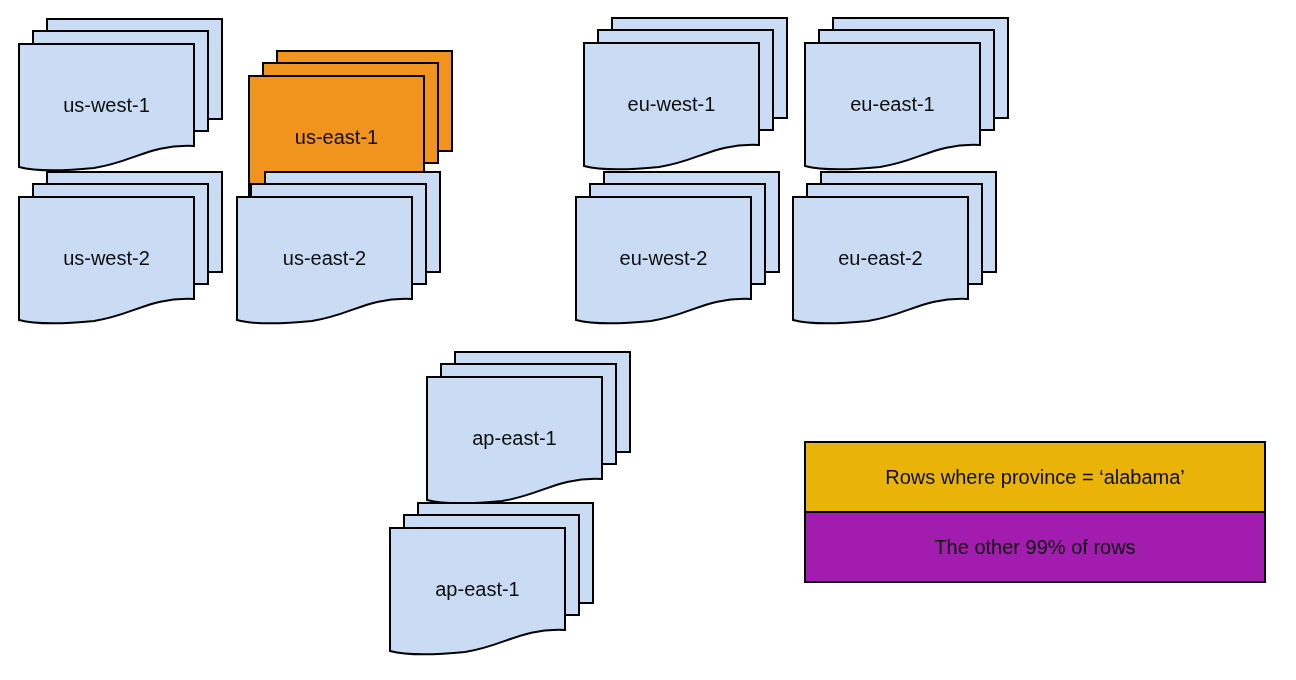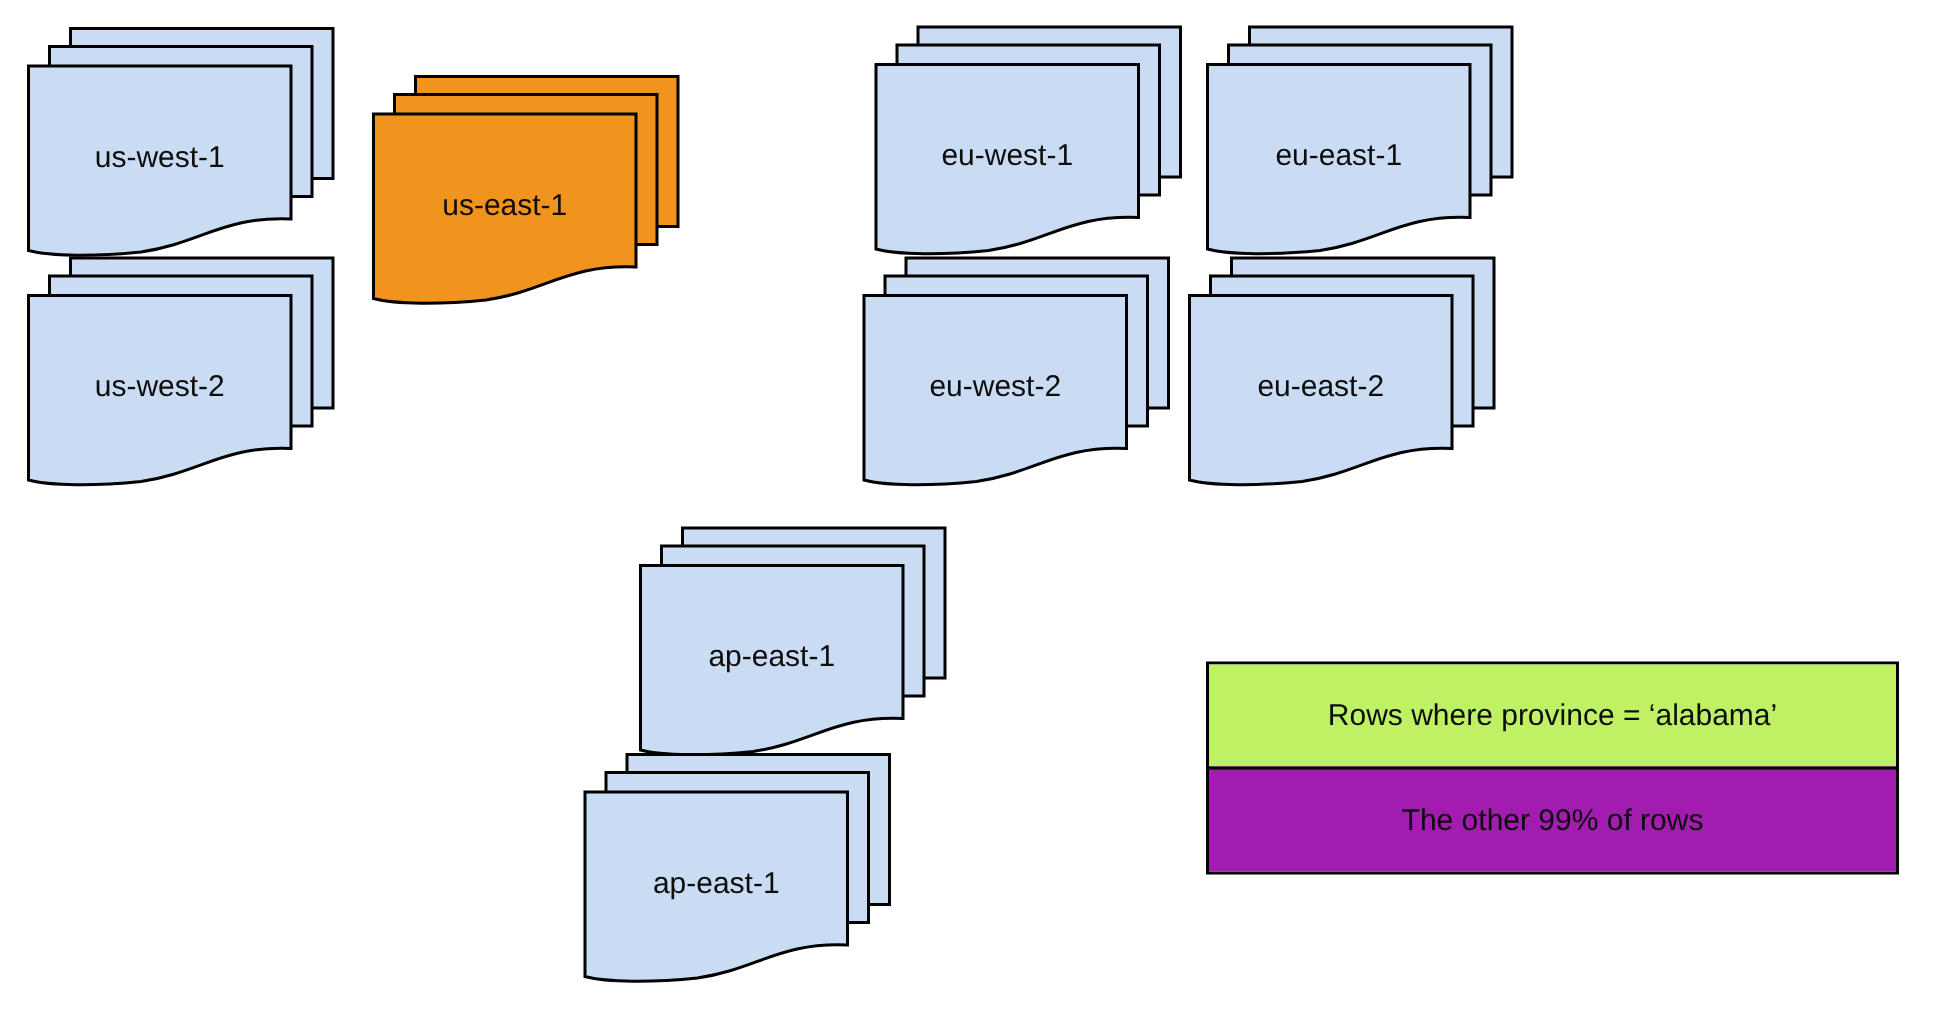--- a/index.html
+++ b/index.html
@@ -65,21 +65,21 @@
   }
   .legend-row.bottom {
     border-top: 2px solid #000000;
   }
 </style>
 </head>
 <body>
 
 <div class="canvas">
   <div class="legend">
-    <div class="legend-row top" style="background: #bef264;">
+    <div class="legend-row top" style="background: #eab308;">
       <span>Rows where province = ‘alabama’</span>
     </div>
     <div class="legend-row bottom" style="background: #a21caf;">
       <span>The other 99% of rows</span>
     </div>
   </div>
 <div class="stack" style="left: 18px; top: 18px;">
     <svg class="stack-svg" width="206" height="154" viewBox="0 0 206 154">
       <rect class="page page-back" x="29" y="1" width="175" height="100" fill="#cadcf4" stroke="#000000"></rect>
       <rect class="page page-middle" x="15" y="13" width="175" height="100" fill="#cadcf4" stroke="#000000"></rect>
@@ -112,20 +112,28 @@
     <div class="stack-label">eu-east-1</div>
   </div>
     <div class="stack" style="left: 18px; top: 171px; padding-left: 16px;">
     <svg class="stack-svg" width="206" height="154" viewBox="0 0 206 154">
       <rect class="page page-back" x="29" y="1" width="175" height="100" fill="#cadcf4" stroke="#000000"></rect>
       <rect class="page page-middle" x="15" y="13" width="175" height="100" fill="#cadcf4" stroke="#000000"></rect>
       <path class="page page-front" d="M 1 26 H 176 V 128 C 131 126 116 144 76 150 C 46 153 16 153 1 149 Z" fill="#cadcf4" stroke="#000000"></path>
     </svg>
     <div class="stack-label">us-west-2</div>
   </div>
+    <div class="stack" style="left: 236px; top: 171px;">
+    <svg class="stack-svg" width="206" height="154" viewBox="0 0 206 154">
+      <rect class="page page-back" x="29" y="1" width="175" height="100" fill="#cadcf4" stroke="#000000"></rect>
+      <rect class="page page-middle" x="15" y="13" width="175" height="100" fill="#cadcf4" stroke="#000000"></rect>
+      <path class="page page-front" d="M 1 26 H 176 V 128 C 131 126 116 144 76 150 C 46 153 16 153 1 149 Z" fill="#cadcf4" stroke="#000000"></path>
+    </svg>
+    <div class="stack-label">us-east-2</div>
+  </div>
     <div class="stack" style="left: 575px; top: 171px;">
     <svg class="stack-svg" width="206" height="154" viewBox="0 0 206 154">
       <rect class="page page-back" x="29" y="1" width="175" height="100" fill="#cadcf4" stroke="#000000"></rect>
       <rect class="page page-middle" x="15" y="13" width="175" height="100" fill="#cadcf4" stroke="#000000"></rect>
       <path class="page page-front" d="M 1 26 H 176 V 128 C 131 126 116 144 76 150 C 46 153 16 153 1 149 Z" fill="#cadcf4" stroke="#000000"></path>
     </svg>
     <div class="stack-label">eu-west-2</div>
   </div>
     <div class="stack" style="left: 792px; top: 171px;">
     <svg class="stack-svg" width="206" height="154" viewBox="0 0 206 154">

